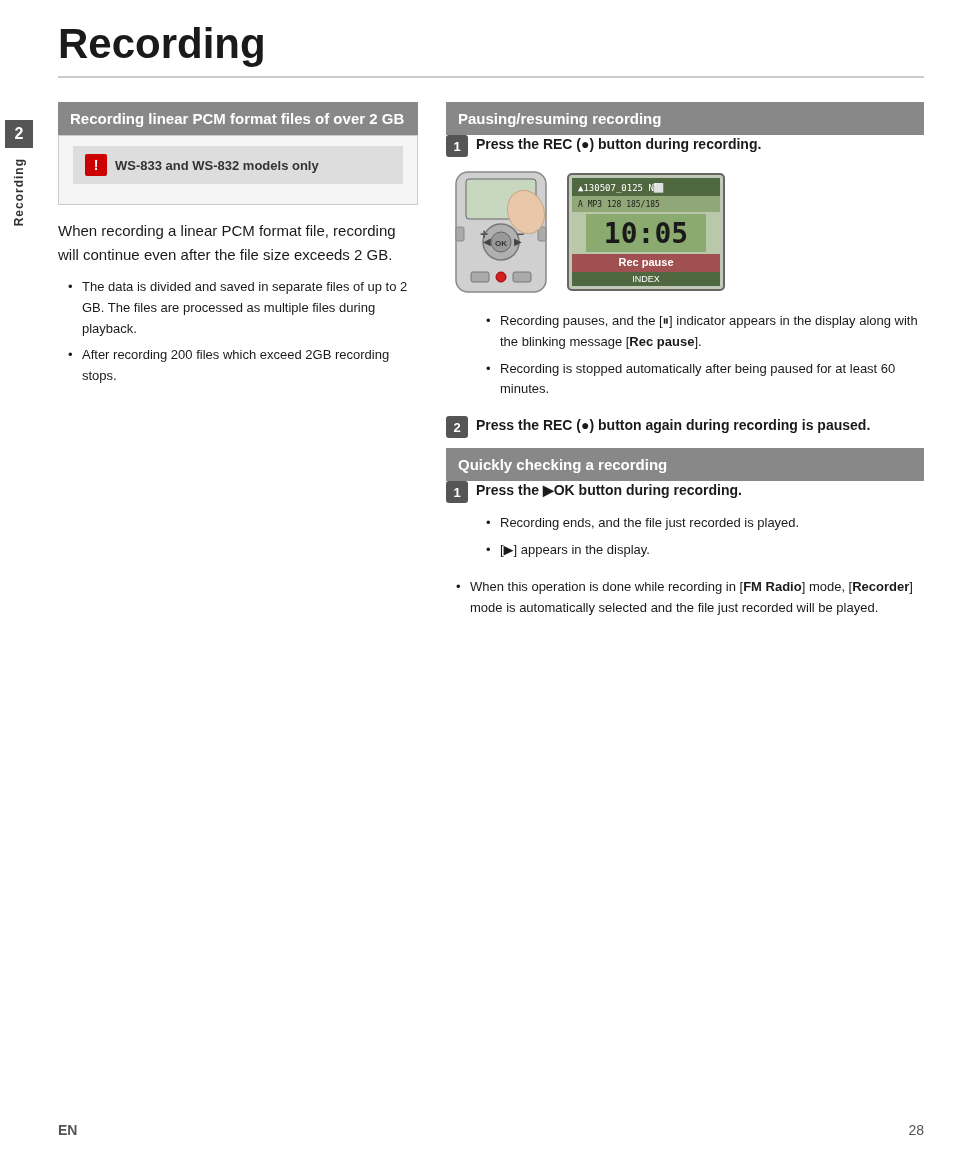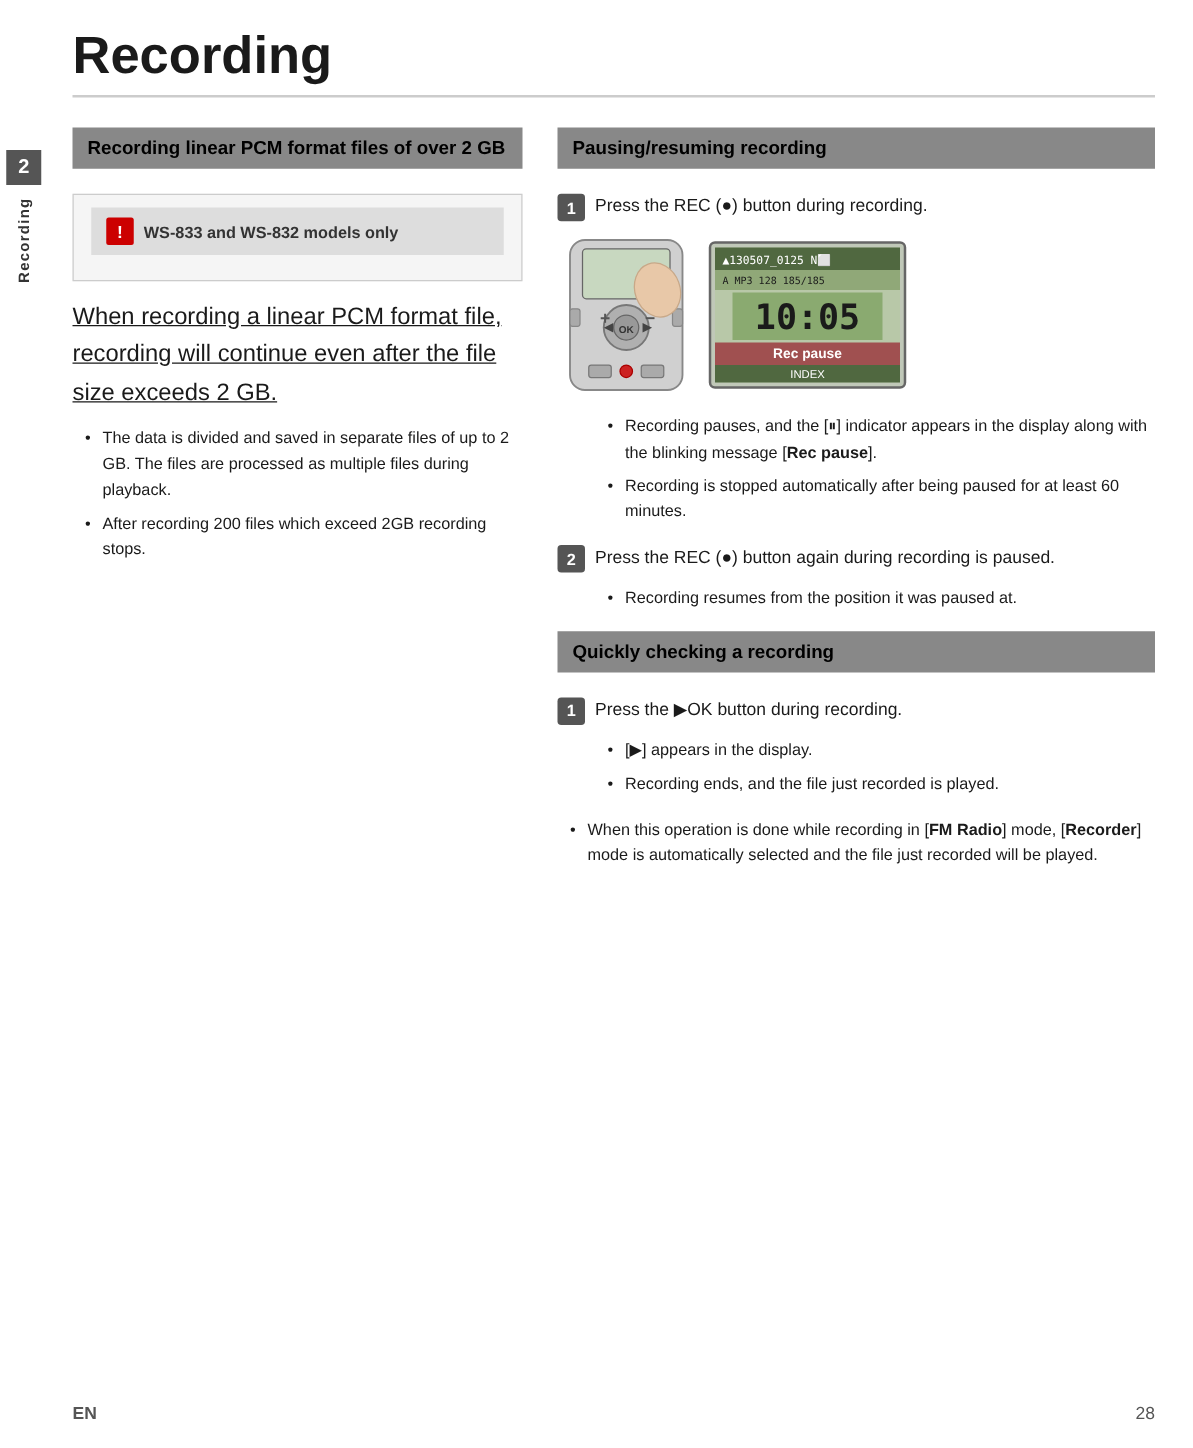--- a/index.html
+++ b/index.html
@@ -73,25 +73,25 @@
       flex: 0 0 360px;
       max-width: 360px;
     }
     .col-right {
       flex: 1;
     }
 
     
     .section-header {
       background: #888888;
-      color: #000000;
+      color: #ffffff;
       font-size: 15px;
       font-weight: bold;
       padding: 8px 12px;
-      margin-bottom: 20px;
+      margin-bottom: 0;
     }
 
     
     .warning-box {
       border: 1px solid #cccccc;
       background: #f5f5f5;
       padding: 10px 14px;
       margin-bottom: 14px;
       font-size: 13px;
       color: #333;
@@ -115,25 +115,24 @@
       align-items: center;
       justify-content: center;
       font-weight: bold;
       font-size: 14px;
       border-radius: 2px;
       flex-shrink: 0;
     }
 
     
     .body-text {
-      font-size: 19px;
+      font-size: 15px;
       line-height: 1.6;
       color: #1a1a1a;
       margin-bottom: 10px;
-      text-decoration: underline;
     }
     .bullet-list {
       list-style: none;
       padding-left: 10px;
       font-size: 13px;
       line-height: 1.6;
       color: #1a1a1a;
     }
     .bullet-list li {
       padding-left: 14px;
@@ -162,21 +161,21 @@
       margin-right: 8px;
     }
 
     .step-row {
       display: flex;
       align-items: flex-start;
       margin-bottom: 10px;
     }
     .step-title {
       font-size: 14px;
-      font-weight: normal;
+      font-weight: bold;
       line-height: 1.4;
       flex: 1;
     }
     .step-content {
       margin-left: 30px;
       margin-bottom: 16px;
     }
     .step-content .bullet-list {
       font-size: 13px;
     }
@@ -340,40 +339,35 @@
           <li>Recording is stopped automatically after being paused for at least 60 minutes.</li>
         </ul>
       </div>
 
       <div class="step-row">
         <span class="step-badge">2</span>
         <div class="step-title">
           <span>Press the REC (●) button again during recording is paused.</span>
         </div>
       </div>
-      <div class="step-content">
-        <ul class="bullet-list">
-          <li>Recording resumes from the position it was paused at.</li>
-        </ul>
-      </div>
 
       <div class="section-header">
         <span>Quickly checking a recording</span>
       </div>
 
       <div class="step-row">
         <span class="step-badge">1</span>
         <div class="step-title">
           <span>Press the ▶OK button during recording.</span>
         </div>
       </div>
       <div class="step-content">
         <ul class="bullet-list">
+          <li>Recording ends, and the file just recorded is played.</li>
           <li>[▶] appears in the display.</li>
-          <li>Recording ends, and the file just recorded is played.</li>
         </ul>
       </div>
 
       <ul class="bullet-list">
         <li>When this operation is done while recording in [<span class="bold">FM Radio</span>] mode, [<span class="bold">Recorder</span>] mode is automatically selected and the file just recorded will be played.</li>
       </ul>
 
     </div>
   </div>
 </div>

